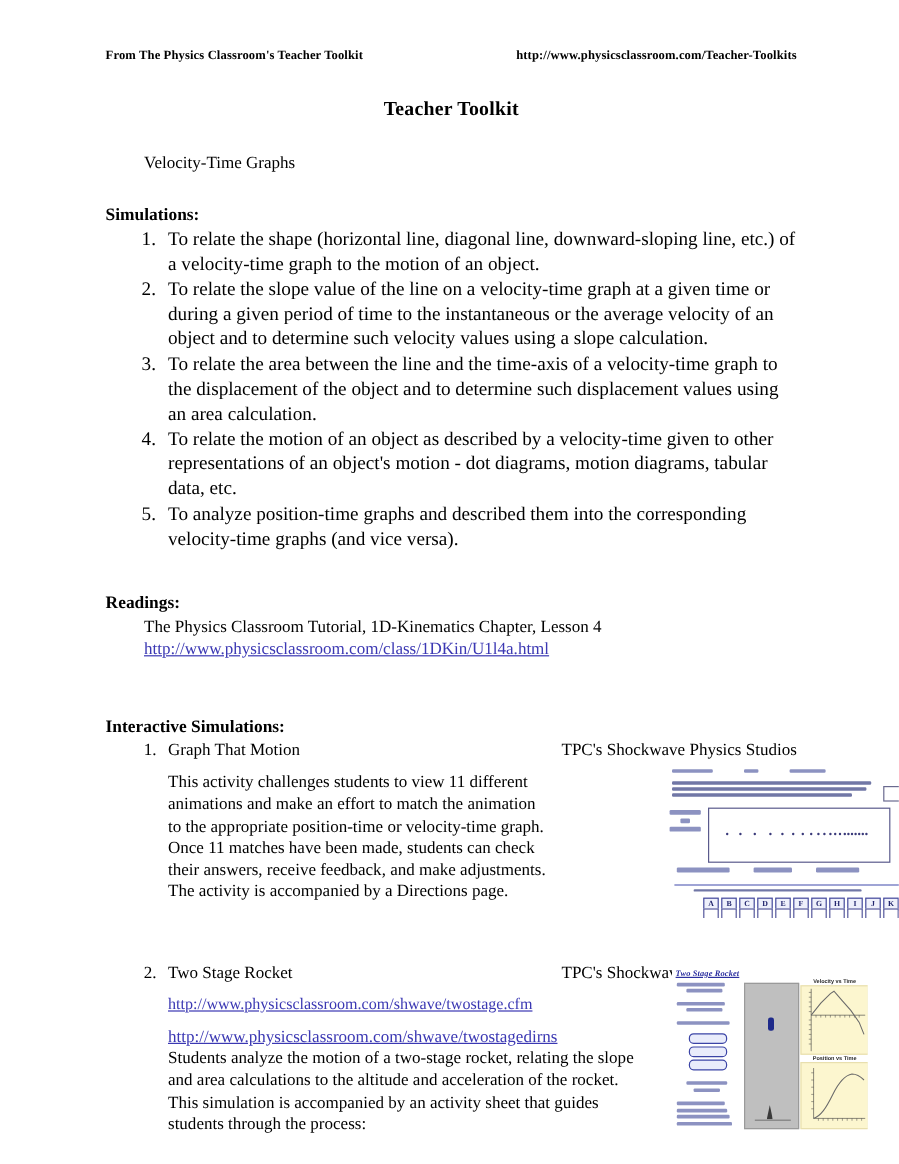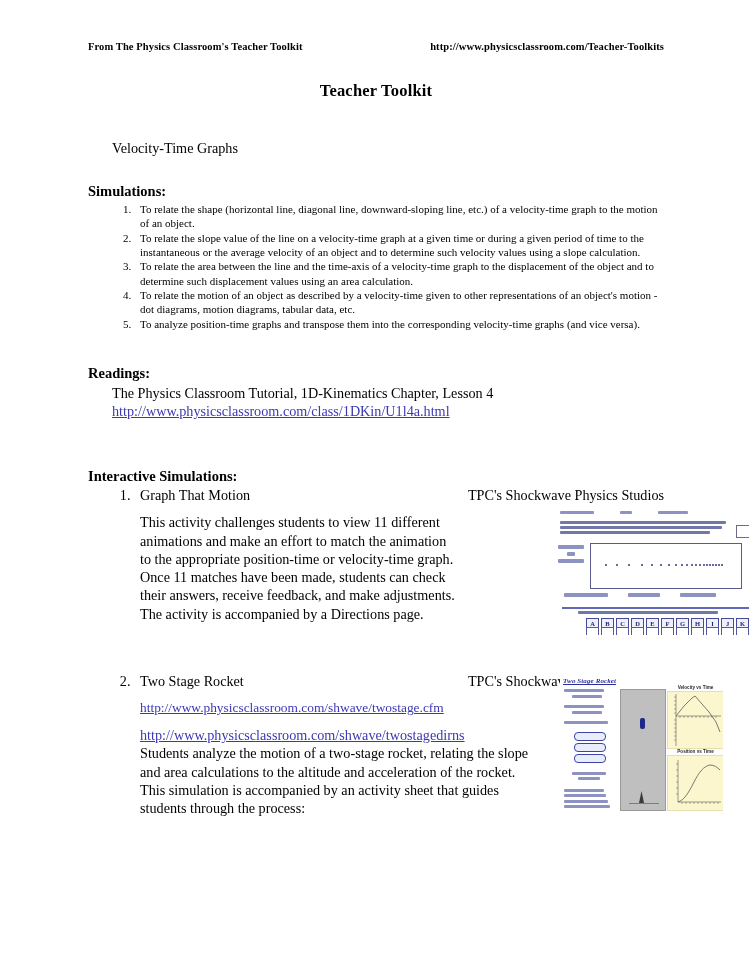--- a/index.html
+++ b/index.html
@@ -39,44 +39,44 @@
     letter-spacing: 0.1px;
     margin-bottom: 29px;
   }
   .runhead .rh-right { text-align: right; }
 
   
   .doc-title {
     text-align: center;
     font-weight: bold;
     font-size: 16.5px;
-    margin: 0 0 38px 0;
+    margin: 0 0 26px 0;
     letter-spacing: .2px;
   }
 
   
   .sec-head {
     font-weight: bold;
     font-size: 14.5px;
     margin: 0 0 2px 0;
   }
   .sec-body {
     font-size: 14.2px;
     line-height: 1.28;
-    margin: 0 0 0 24px;
+    margin: 0 0 0 32px;
   }
   .block-gap-sm { height: 14px; }
   .block-gap-md { height: 26px; }
   .block-gap-lg { height: 34px; }
 
   
   ol.objectives {
     margin: 2px 0 0 0;
     padding-left: 46px;
-    font-size: 11px;
+    font-size: 16px;
     line-height: 1.30;
   }
   ol.objectives > li {
     margin-bottom: 0px;
     padding-left: 6px;
   }
 
   
   .link {
     color: #3b38b3;
@@ -269,21 +269,21 @@
     <div class="sec-body">Velocity-Time Graphs</div>
 
     <div class="block-gap-md"></div>
 
     <div class="sec-head">Simulations:</div>
     <ol class="objectives">
       <li>To relate the shape (horizontal line, diagonal line, downward-sloping line, etc.) of a velocity-time graph to the motion of an object.</li>
       <li>To relate the slope value of the line on a velocity-time graph at a given time or during a given period of time to the instantaneous or the average velocity of an object and to determine such velocity values using a slope calculation.</li>
       <li>To relate the area between the line and the time-axis of a velocity-time graph to the displacement of the object and to determine such displacement values using an area calculation.</li>
       <li>To relate the motion of an object as described by a velocity-time given to other representations of an object's motion - dot diagrams, motion diagrams, tabular data, etc.</li>
-      <li>To analyze position-time graphs and transpose them into the corresponding velocity-time graphs (and vice versa).</li>
+      <li>To analyze position-time graphs and described them into the corresponding velocity-time graphs (and vice versa).</li>
     </ol>
 
     <div class="block-gap-lg"></div>
 
     <div class="sec-head">Readings:</div>
     <div class="sec-body">The Physics Classroom Tutorial, 1D-Kinematics Chapter, Lesson 4</div>
     <div class="sec-body"><a class="link">http://www.physicsclassroom.com/class/1DKin/U1l4a.html</a></div>
 
     <div class="block-gap-lg"></div>
     <div class="block-gap-sm"></div>

